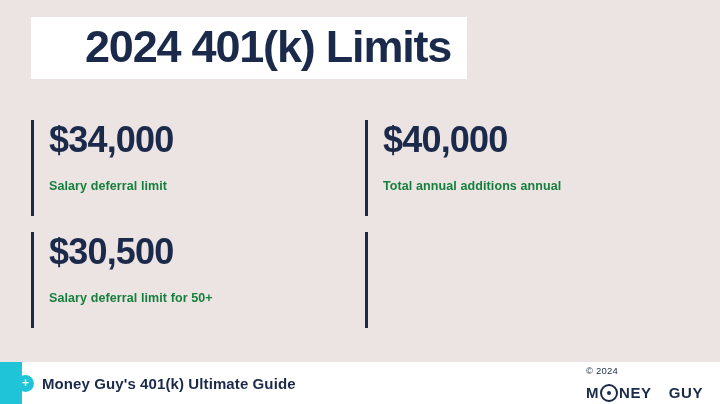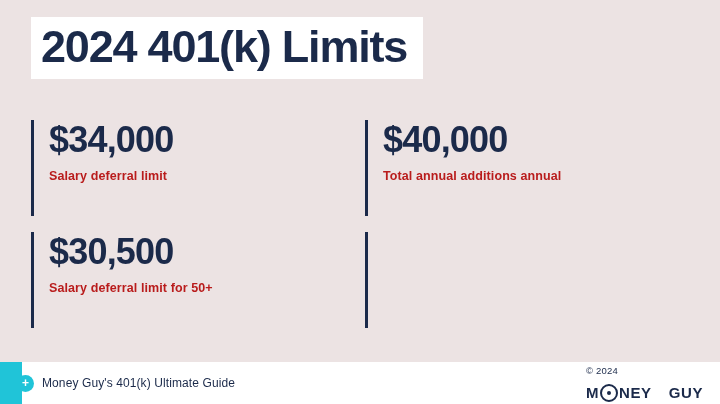--- a/index.html
+++ b/index.html
@@ -30,20 +30,21 @@
     display: inline-block;
   }
   .title {
     font-family: "Liberation Sans", sans-serif;
     font-size: 45px;
     line-height: 52px;
     font-weight: bold;
     color: #1b2a4a;
     letter-spacing: -1.2px;
     white-space: nowrap;
+    margin-left: 44px;
   }
 
   
   .grid {
     position: absolute;
     left: 31px;
     top: 118px;
     width: 660px;
     display: grid;
     grid-template-columns: 334px 326px;
@@ -63,25 +64,25 @@
     background: #1b2a4a;
   }
   .stat-value {
     font-size: 36px;
     line-height: 44px;
     font-weight: bold;
     color: #1b2a4a;
     letter-spacing: -0.8px;
   }
   .stat-label {
-    margin-top: 6px;
+    margin-top: 16px;
     font-size: 12.5px;
     line-height: 16px;
     font-weight: bold;
-    color: #b91c1c;
+    color: #15803d;
     letter-spacing: 0.1px;
   }
 
   
   .footer {
     position: absolute;
     left: 0;
     right: 0;
     bottom: 0;
     height: 42px;
@@ -103,22 +104,22 @@
     background: #20c4d8;
     display: flex;
     align-items: center;
     justify-content: center;
     color: #ffffff;
     font-size: 12px;
     font-weight: bold;
     line-height: 1;
   }
   .footer-text {
-    font-size: 12px;
-    font-weight: normal;
+    font-size: 15px;
+    font-weight: bold;
     color: #1b2a4a;
     letter-spacing: 0.1px;
   }
   .footer-right {
     margin-left: auto;
     display: flex;
     align-items: baseline;
     gap: 7px;
     flex-direction: column;
   }

